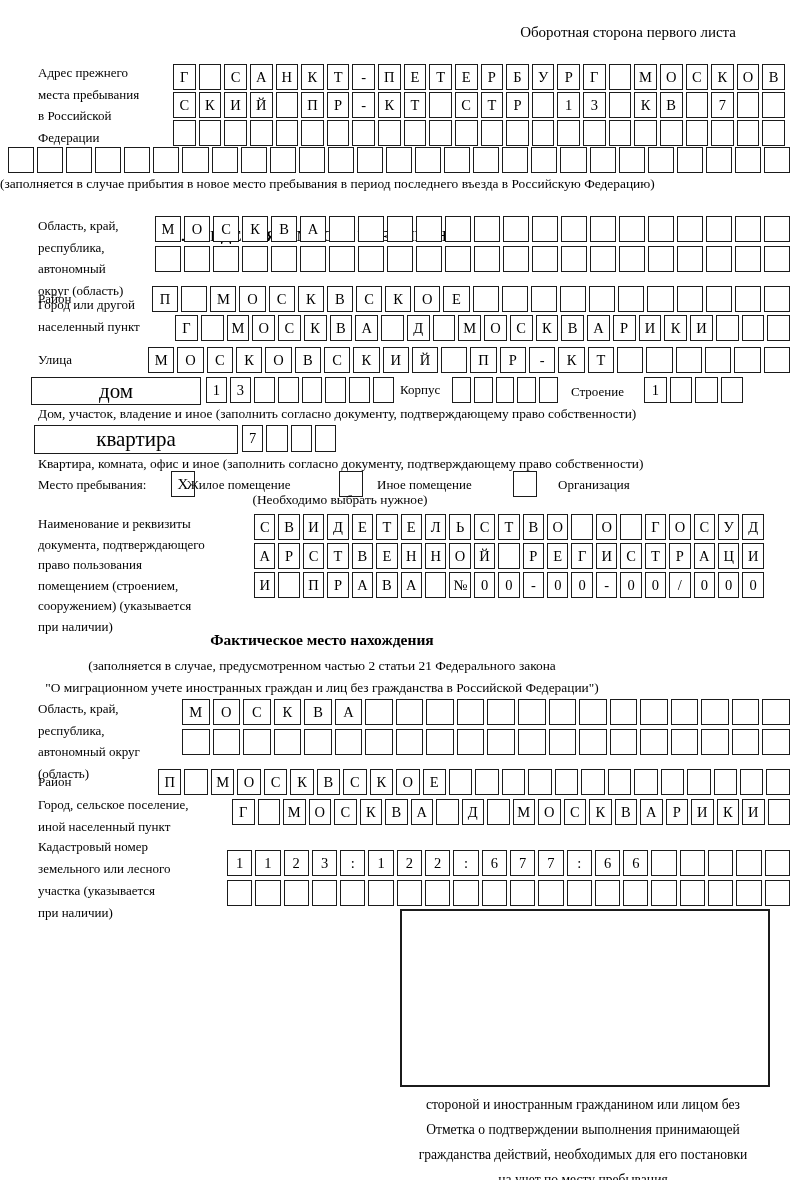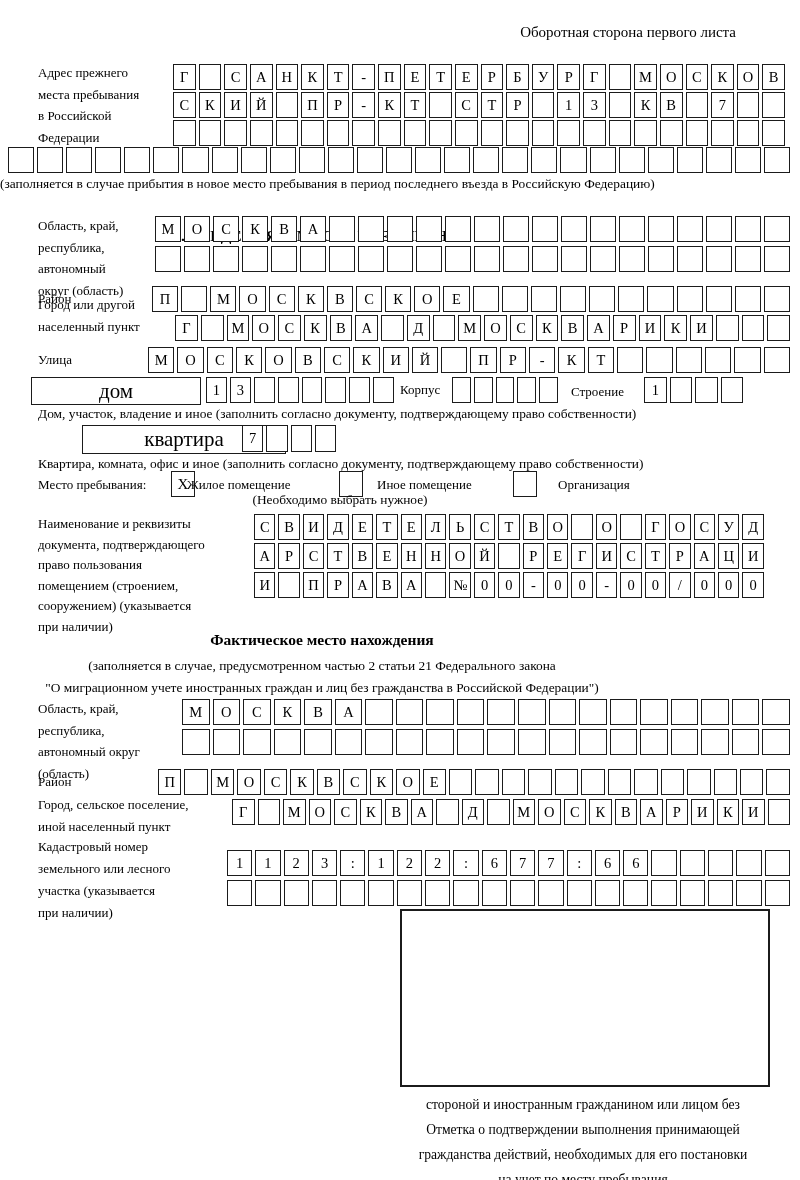--- a/index.html
+++ b/index.html
@@ -298,21 +298,21 @@
   </div>
 <div class="lbl" style="left:571px;top:381px;">Строение</div>
 <div class="row" style="left:644px;top:377px;width:99px;">
     <div class="cell">1</div>
     <div class="cell"></div>
     <div class="cell"></div>
     <div class="cell"></div>
   </div>
 <div class="note" style="left:38px;top:406px;">Дом, участок, владение и иное (заполнить согласно документу, подтверждающему право собственности)</div>
 
-<div class="wbox" style="left:34px;top:425px;width:202px;height:27px;margin-left:48px;">квартира</div>
+<div class="wbox" style="left:34px;top:425px;width:202px;height:27px;">квартира</div>
 <div class="row" style="left:242px;top:425px;width:94px;height:27px;">
     <div class="cell">7</div>
     <div class="cell"></div>
     <div class="cell"></div>
     <div class="cell"></div>
   </div>
 <div class="note" style="left:38px;top:456px;">Квартира, комната, офис и иное (заполнить согласно документу, подтверждающему право собственности)</div>
 
 <div class="lbl" style="left:38px;top:474px;">Место пребывания:</div>
 <div class="chk" style="left:171px;top:471px;">X</div>

